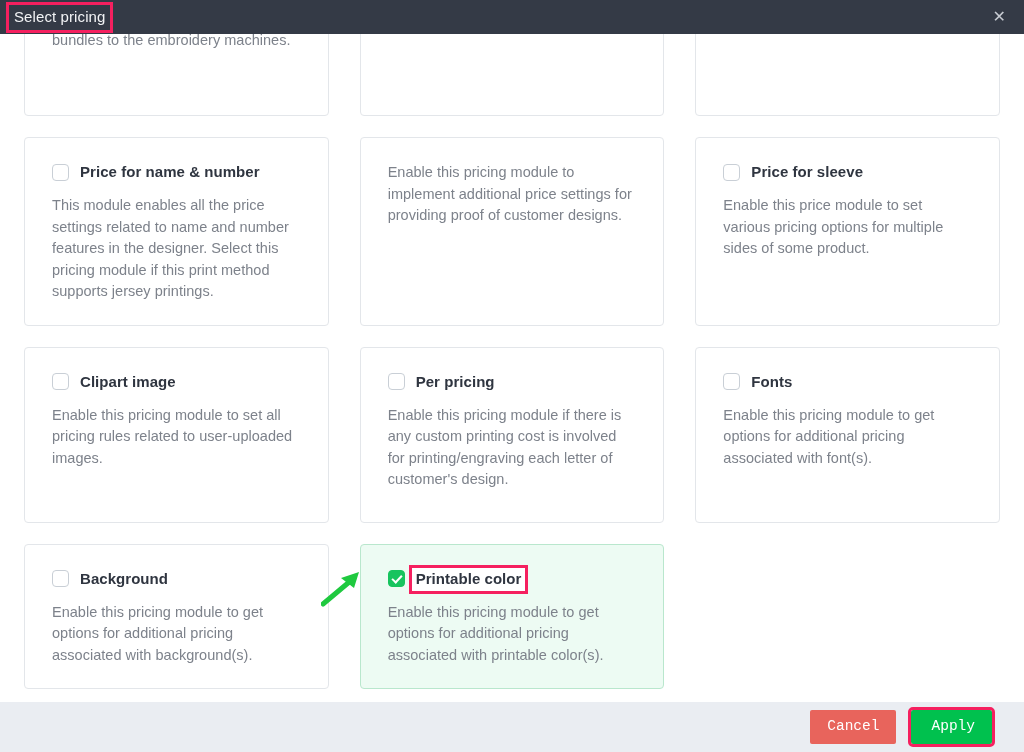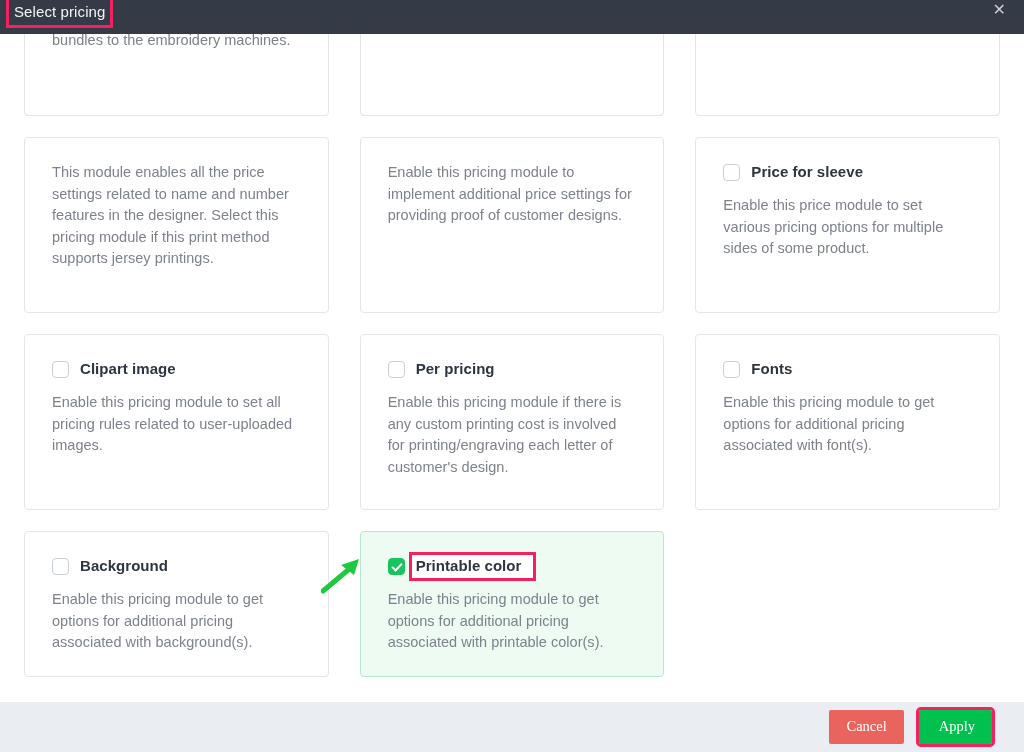--- a/index.html
+++ b/index.html
@@ -24,21 +24,21 @@
     flex-direction: column;
   }
 
   
   .modal-header {
     position: relative;
     height: 34px;
     min-height: 34px;
     background: #343a46;
     display: flex;
-    align-items: flex-start;
+    align-items: center;
     justify-content: space-between;
     padding: 0 16px 0 12px;
     box-sizing: border-box;
     z-index: 5;
   }
   .modal-title {
     color: #f2f3f5;
     font-size: 15px;
     line-height: 18px;
     letter-spacing: 0.1px;
@@ -133,21 +133,21 @@
   .card-title {
     font-size: 15px;
     font-weight: bold;
     color: #2f3540;
     line-height: 20px;
     letter-spacing: 0.05px;
     white-space: nowrap;
   }
   .card-title.highlight {
     outline: 3px solid #f5205f;
-    padding: 1px 12px 2px 4px;
+    padding: 1px 4px 2px 4px;
     margin: -1px -4px -2px -4px;
     background: #ffffff;
   }
 
   .card-desc {
     font-size: 14.5px;
     color: #7d828b;
     line-height: 21.5px;
     letter-spacing: 0.02px;
   }
@@ -171,21 +171,21 @@
     align-items: center;
     justify-content: flex-end;
     padding: 0 16px 0 0;
     box-sizing: border-box;
     gap: 15px;
   }
   .btn {
     border: 0;
     border-radius: 2px;
     font-size: 14.5px;
-    font-family: Liberation Serif, serif;
+    font-family: Liberation Mono, monospace;
     color: #ffffff;
     padding: 8px 17px 9px 17px;
     cursor: pointer;
     line-height: 17px;
   }
   .btn-cancel {
     background: #e8645c;
   }
   .btn-apply {
     background: #00c14e;
@@ -220,20 +220,24 @@
         <div class="card-desc">might be some cost involved for preparing the screen of a screen printing or setting up the thread bundles to the embroidery machines.</div>
       </div>
       <div class="card">
         
       </div>
       <div class="card">
         <div class="card-desc"></div>
       </div>
 
       <div class="card">
+        <div class="card-head">
+          <span class="checkbox"></span>
+          <span class="card-title">Price for name &amp; number</span>
+        </div>
         <div class="card-desc">This module enables all the price settings related to name and number features in the designer. Select this pricing module if this print method supports jersey printings.</div>
       </div>
 
       <div class="card">
         <div class="card-desc">Enable this pricing module to implement additional price settings for providing proof of customer designs.</div>
       </div>
 
       <div class="card">
         <div class="card-head">
           <span class="checkbox"></span>

